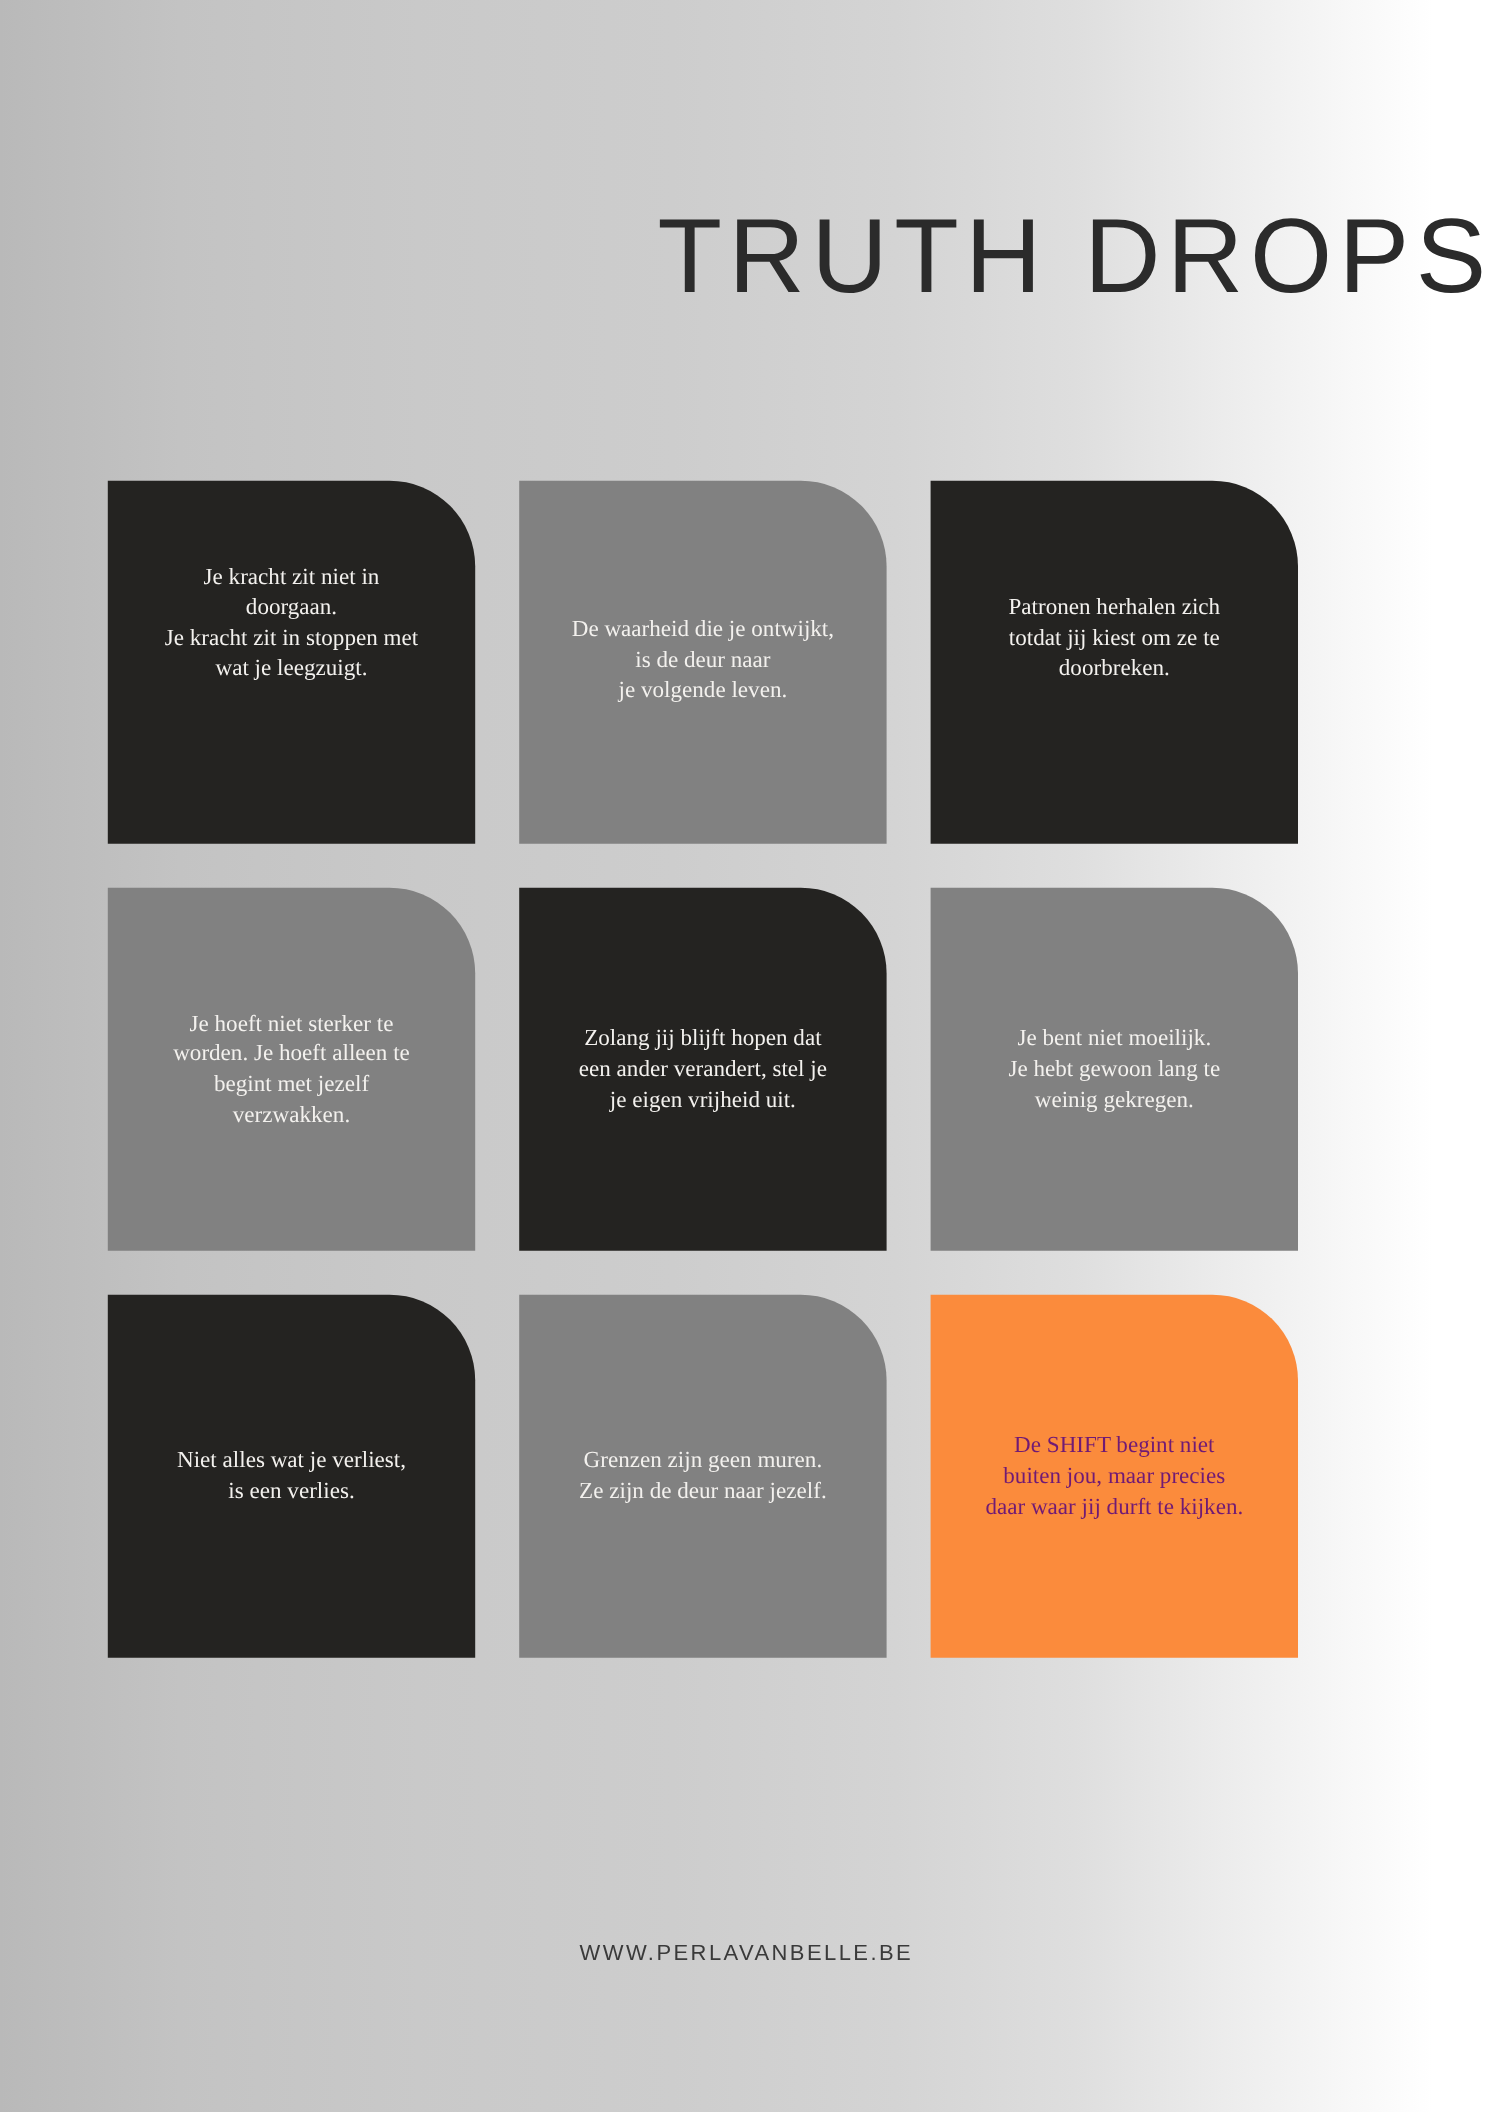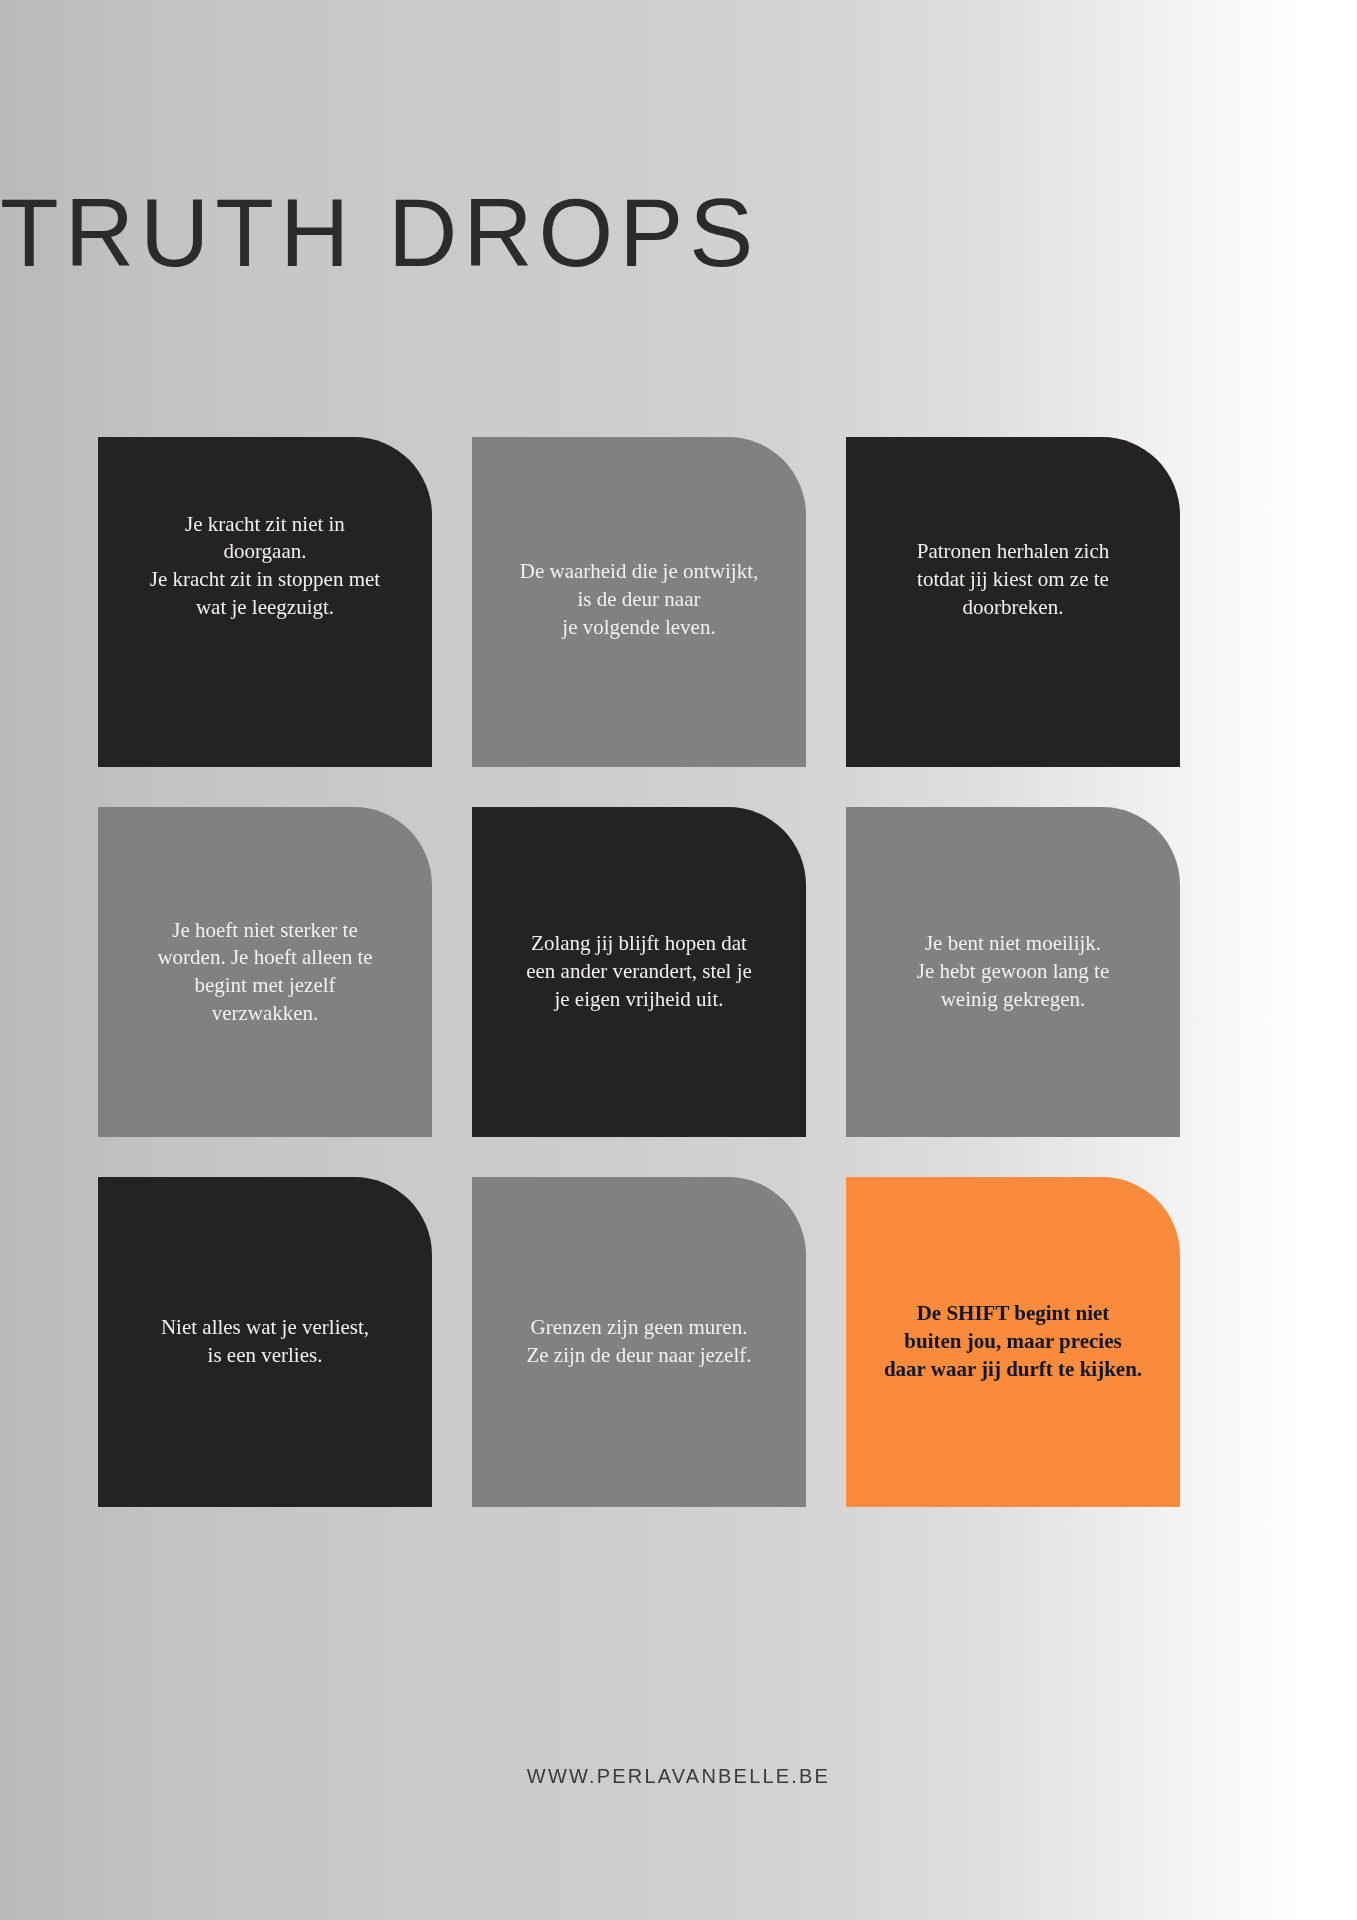--- a/index.html
+++ b/index.html
@@ -26,21 +26,21 @@
   }
   .poster {
     position: absolute;
     inset: 0;
   }
   .title {
     position: absolute;
     top: 185px;
     left: 0;
     right: 0;
-    text-align: left;
+    text-align: right;
     font-family: "Liberation Sans", sans-serif;
     font-size: 96px;
     font-weight: 300;
     letter-spacing: 6px;
     color: #2b2b2b;
     line-height: 1;
   }
   .grid {
     position: absolute;
     top: 437px;
@@ -73,22 +73,21 @@
   .card.dark {
     background: #242321;
   }
   .card.gray {
     background: #818181;
   }
   .card.orange {
     background: #fb8b3c;
   }
   .card.orange .quote {
-    color: #0f172a;
-    font-weight: bold;
+    color: #701a75;
   }
   
   .r1 .quote { transform: translateY(-30px); }
   .r2 .quote { transform: translateY(0px); }
   .r3 .quote { transform: translateY(0px); }
   .c1.r1 .quote { transform: translateY(-36px); }
   .c3.r1 .quote { transform: translateY(-22px); }
   .c2.r1 .quote { transform: translateY(-22px); margin-top: 40px; }
 
   .footer {

